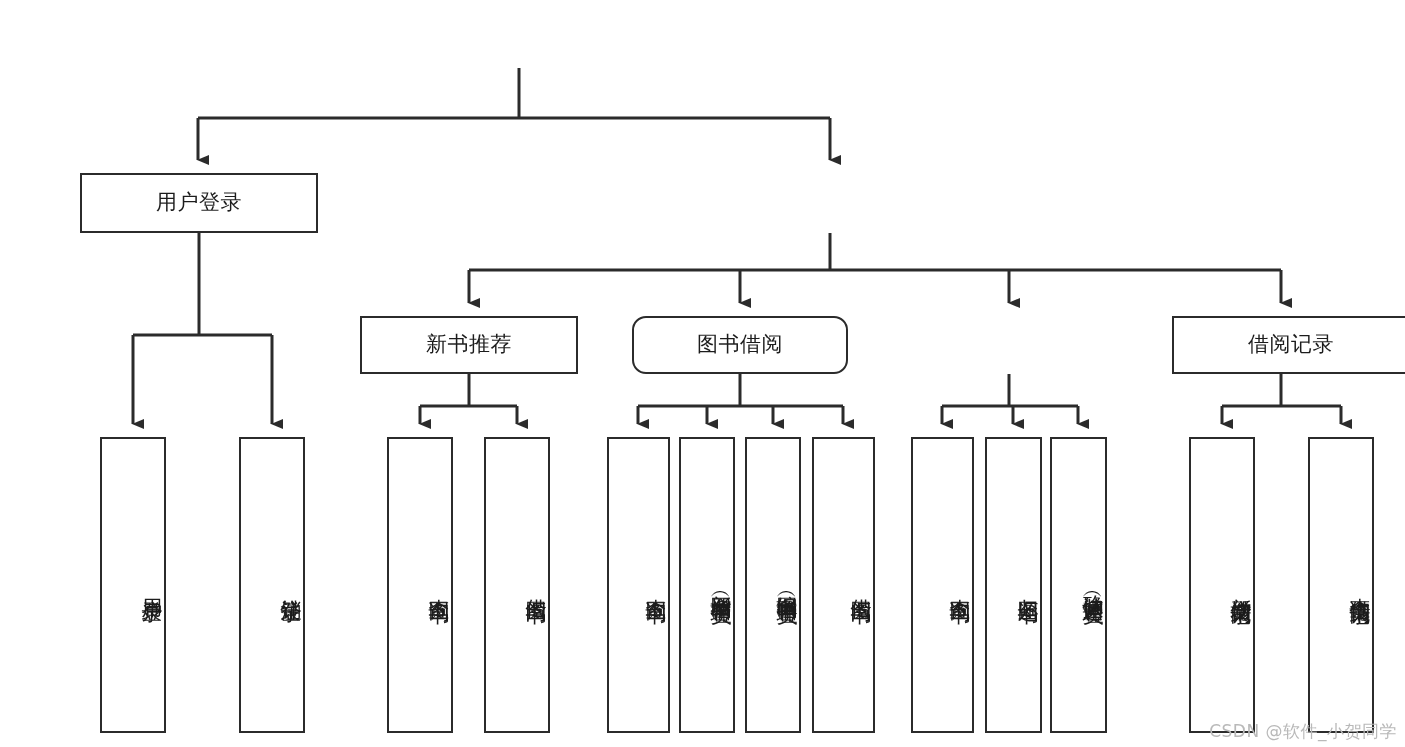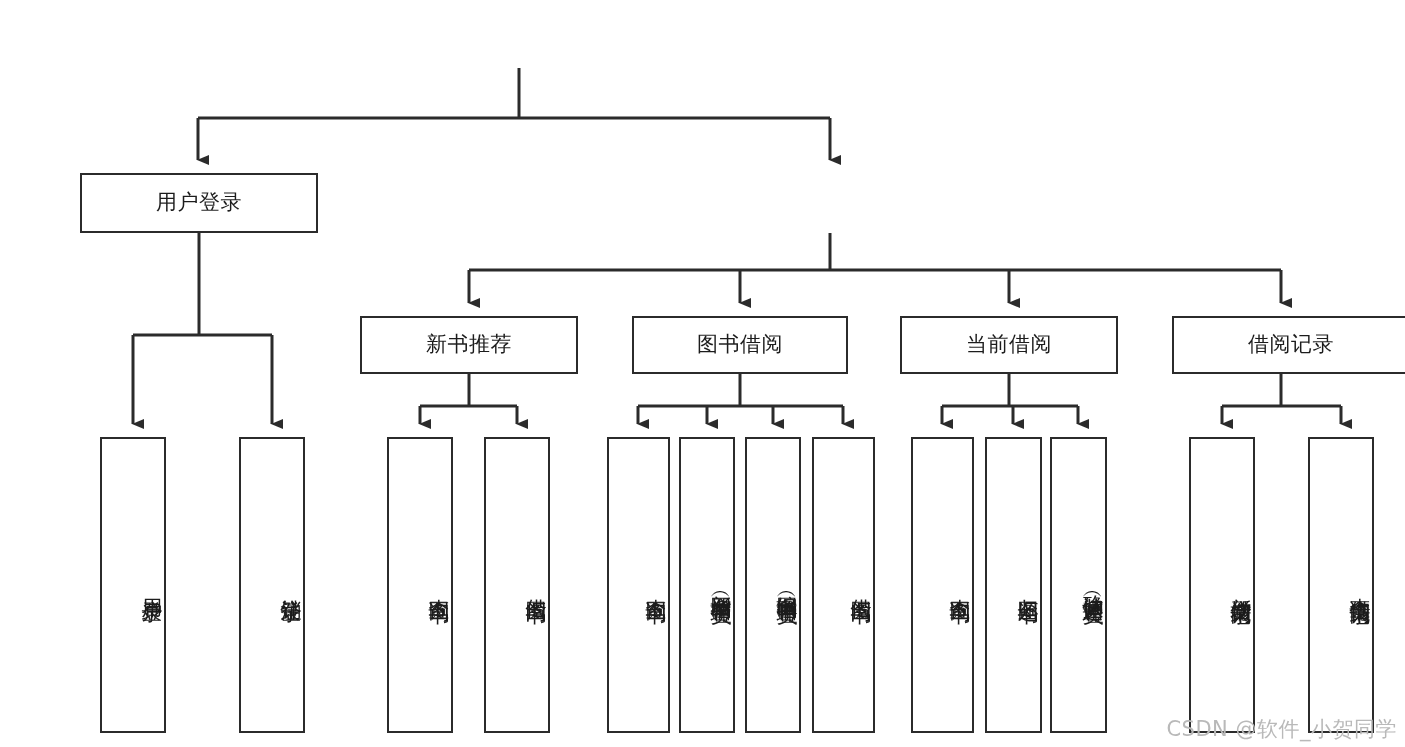--- a/index.html
+++ b/index.html
@@ -53,21 +53,21 @@
     justify-content: center;
   }
   .node .label {
     display: block;
     white-space: nowrap;
   }
   #watermark {
     position: absolute;
     right: 8px;
     bottom: 4px;
-    font-size: 21px;
+    font-size: 17px;
     color: #b9b9b9;
     white-space: nowrap;
     letter-spacing: 0.5px;
     pointer-events: none;
   }
 </style>
 </head>
 <body>
 
 <div id="diagram-root">
@@ -123,25 +123,22 @@
   </svg>
 
 
   <div class="node horizontal" style="left:80px; top:173px; width:238px; height:60px;">
     <span class="label">用户登录</span>
   </div>
 
   <div class="node horizontal" style="left:360px; top:316px; width:218px; height:58px;">
     <span class="label">新书推荐</span>
   </div>
-  <div class="node horizontal" style="left:632px; top:316px; width:216px; height:58px;">
+  <div class="node horizontal" style="left:632px; top:316px; width:216px; height:58px;border-radius:14px;">
     <span class="label">图书借阅</span>
-  </div>
-  <div class="node horizontal" style="left:900px; top:316px; width:218px; height:58px;">
-    <span class="label">当前借阅</span>
   </div>
   <div class="node horizontal" style="left:1172px; top:316px; width:238px; height:58px;">
     <span class="label">借阅记录</span>
   </div>
 
   <div class="node vertical" style="left:100px; top:437px; width:66px; height:296px;">
     <span class="label">用户登录</span>
   </div>
   <div class="node vertical" style="left:239px; top:437px; width:66px; height:296px;">
     <span class="label">注销登录</span>

